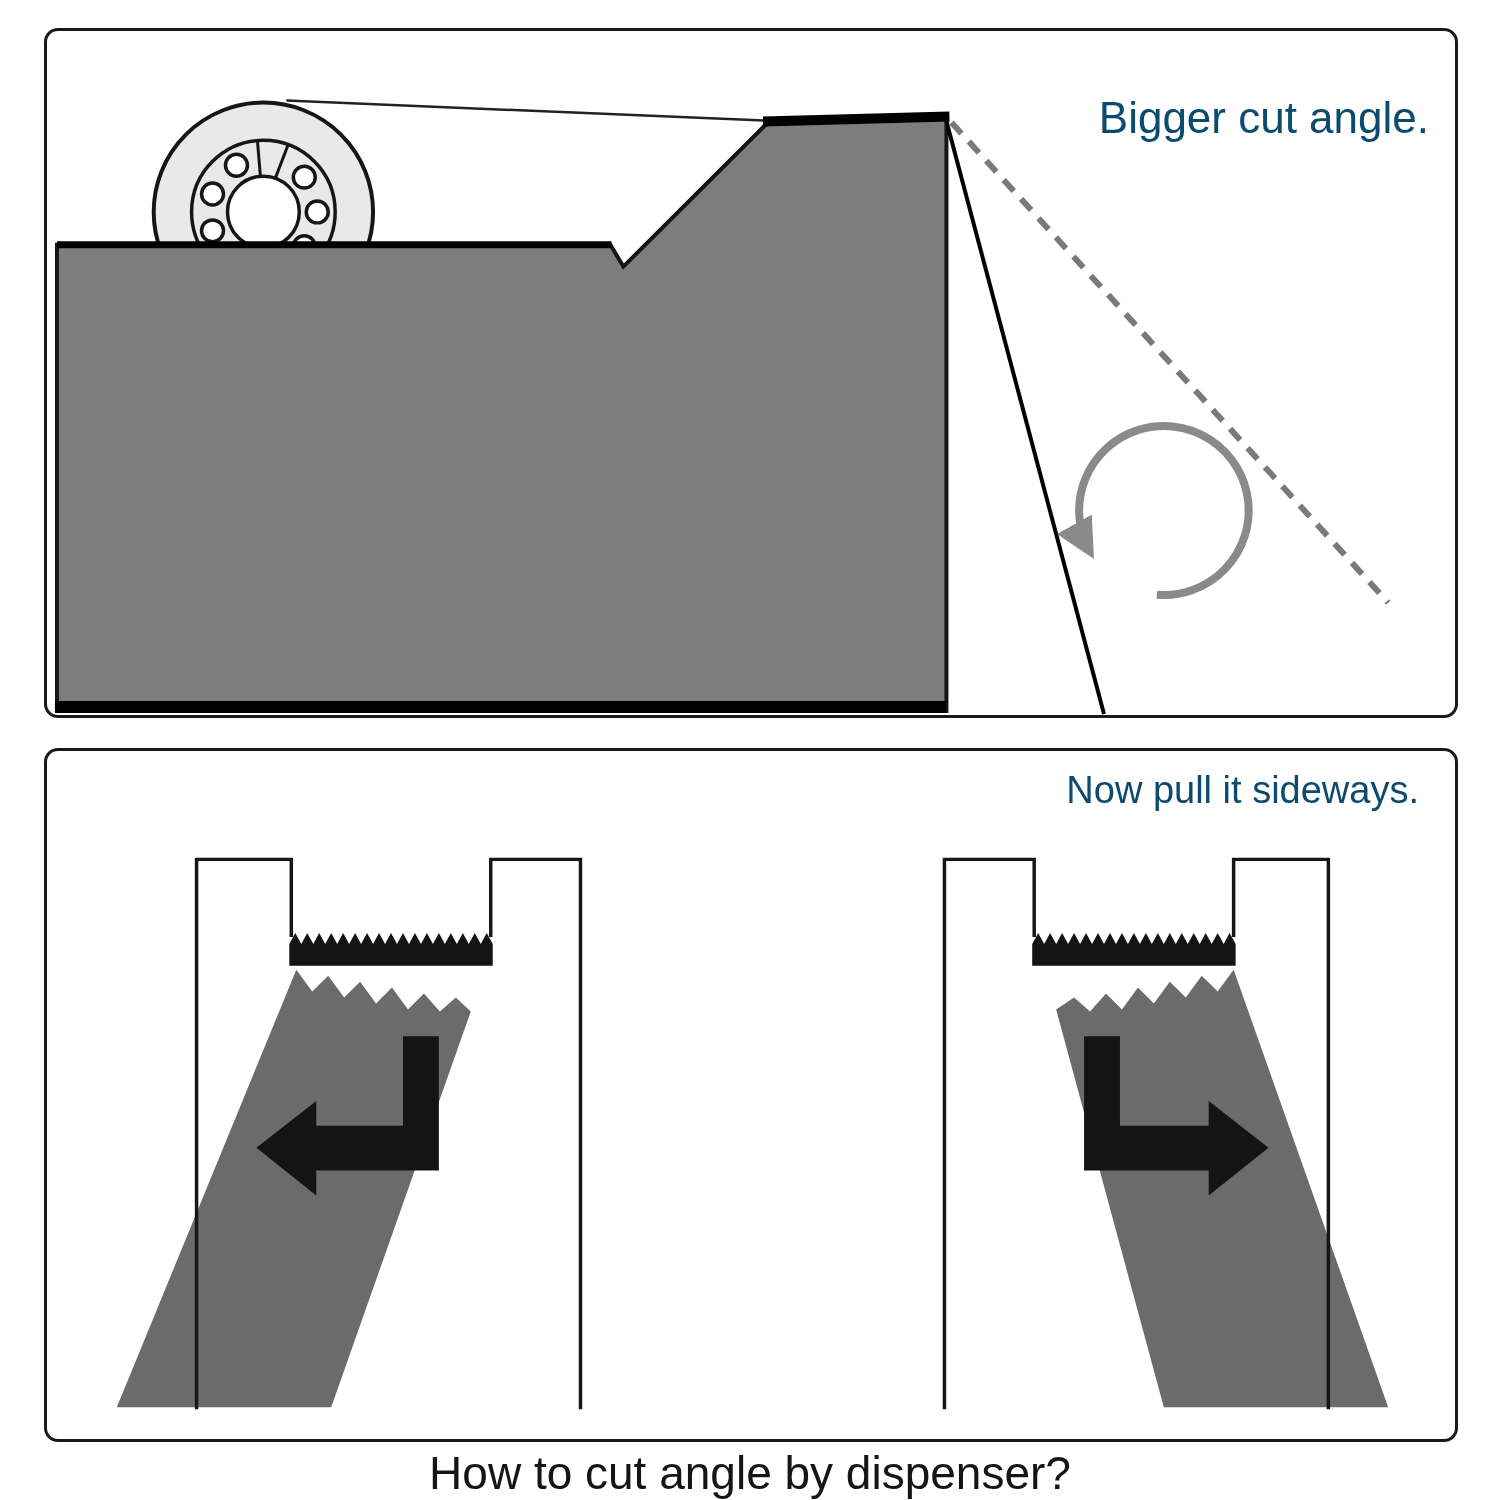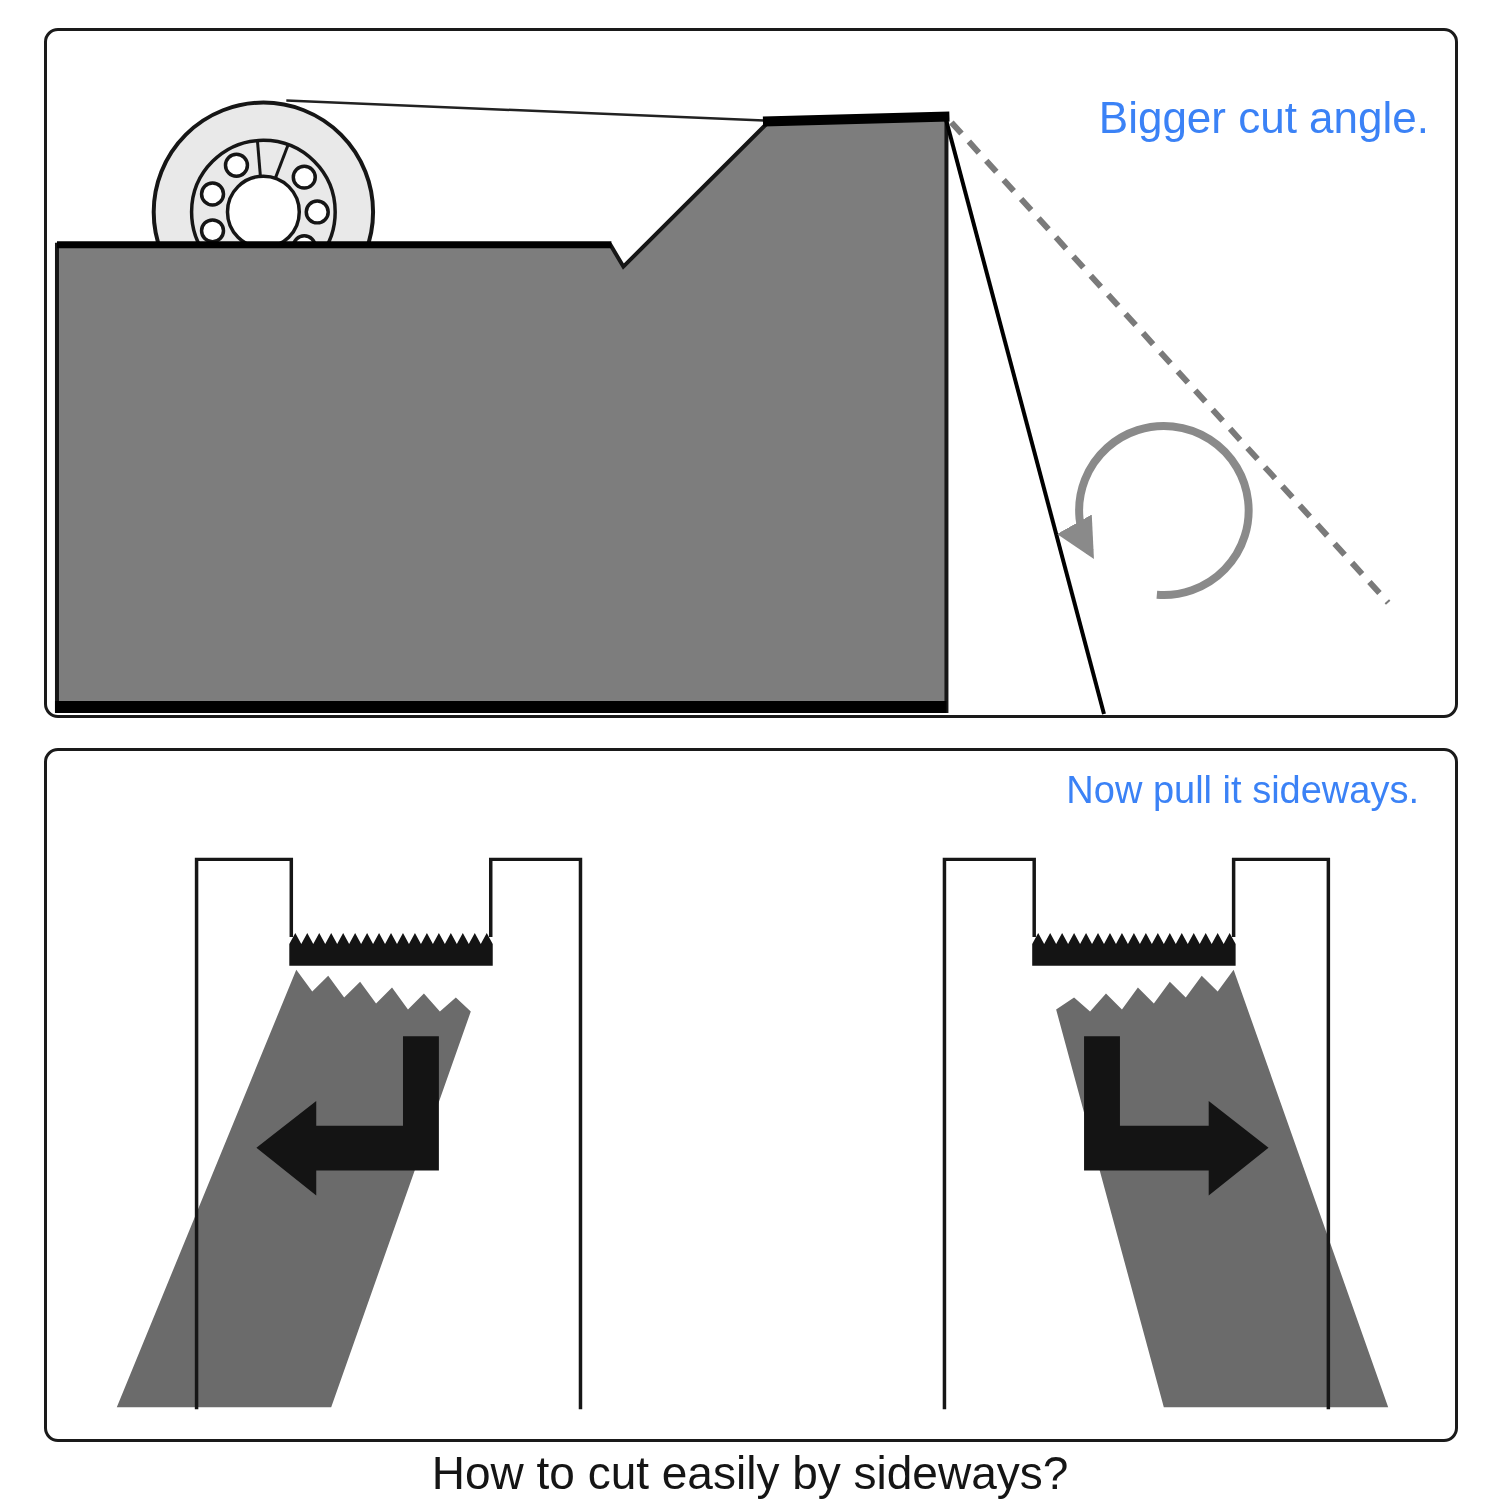--- a/index.html
+++ b/index.html
@@ -6,21 +6,21 @@
   .stage{
     position:relative;width:1500px;height:1500px;background:#ffffff;
     font-family:"Liberation Sans", sans-serif;color:#151515;overflow:hidden;
   }
   .panel{
     position:absolute;background:#ffffff;border:3px solid #1a1a1a;border-radius:14px;
   }
   .panel-top{left:44px;top:28px;width:1408px;height:684px;}
   .panel-bottom{left:44px;top:748px;width:1408px;height:688px;}
   .panel svg{display:block;width:100%;height:100%;}
-  .caption{position:absolute;color:#3b82f6;white-space:nowrap;font-weight:400;}
+  .caption{position:absolute;color:#0c4a6e;white-space:nowrap;font-weight:400;}
   .caption-top{right:26px;top:62px;font-size:44px;}
   .caption-bottom{right:36px;top:18px;font-size:38px;}
   .footer{
     position:absolute;left:0;right:0;top:1446px;text-align:center;
     font-size:46px;color:#151515;white-space:nowrap;
   }
 </style>
 </head>
 <body>
 
@@ -83,15 +83,15 @@
       <g>
         <polygon points="1190,220 1174,242 1158,226 1142,248 1126,232 1110,254 1094,238 1078,260 1062,244 1046,262 1030,248 1012,260 1120,660 1345,660" fill="#6b6b6b"></polygon>
         <path d="M900,662 L900,109 L990,109 L990,187 M1190,187 L1190,109 L1285,109 L1285,662" fill="none" stroke="#161616" stroke-width="3.5"></path>
         <polygon points="988,216 988,194 994,183 1000,194 1006,183 1012,194 1018,183 1024,194 1030,183 1036,194 1042,183 1048,194 1054,183 1060,194 1066,183 1072,194 1078,183 1084,194 1090,183 1096,194 1102,183 1108,194 1114,183 1120,194 1126,183 1132,194 1138,183 1144,194 1150,183 1156,194 1162,183 1168,194 1174,183 1180,194 1186,183 1192,194 1192,216" fill="#141414"></polygon>
         <polygon points="1076,287 1040,287 1040,422 1165,422 1165,447 1225,399 1165,352 1165,377 1076,377" fill="#141414"></polygon>
       </g>
     </svg>
     <div class="caption caption-bottom">Now pull it sideways.</div>
   </div>
 
-  <div class="footer">How to cut easily by sideways?</div>
+  <div class="footer">How to cut angle by dispenser?</div>
 
 </div>
 
 </body></html>

